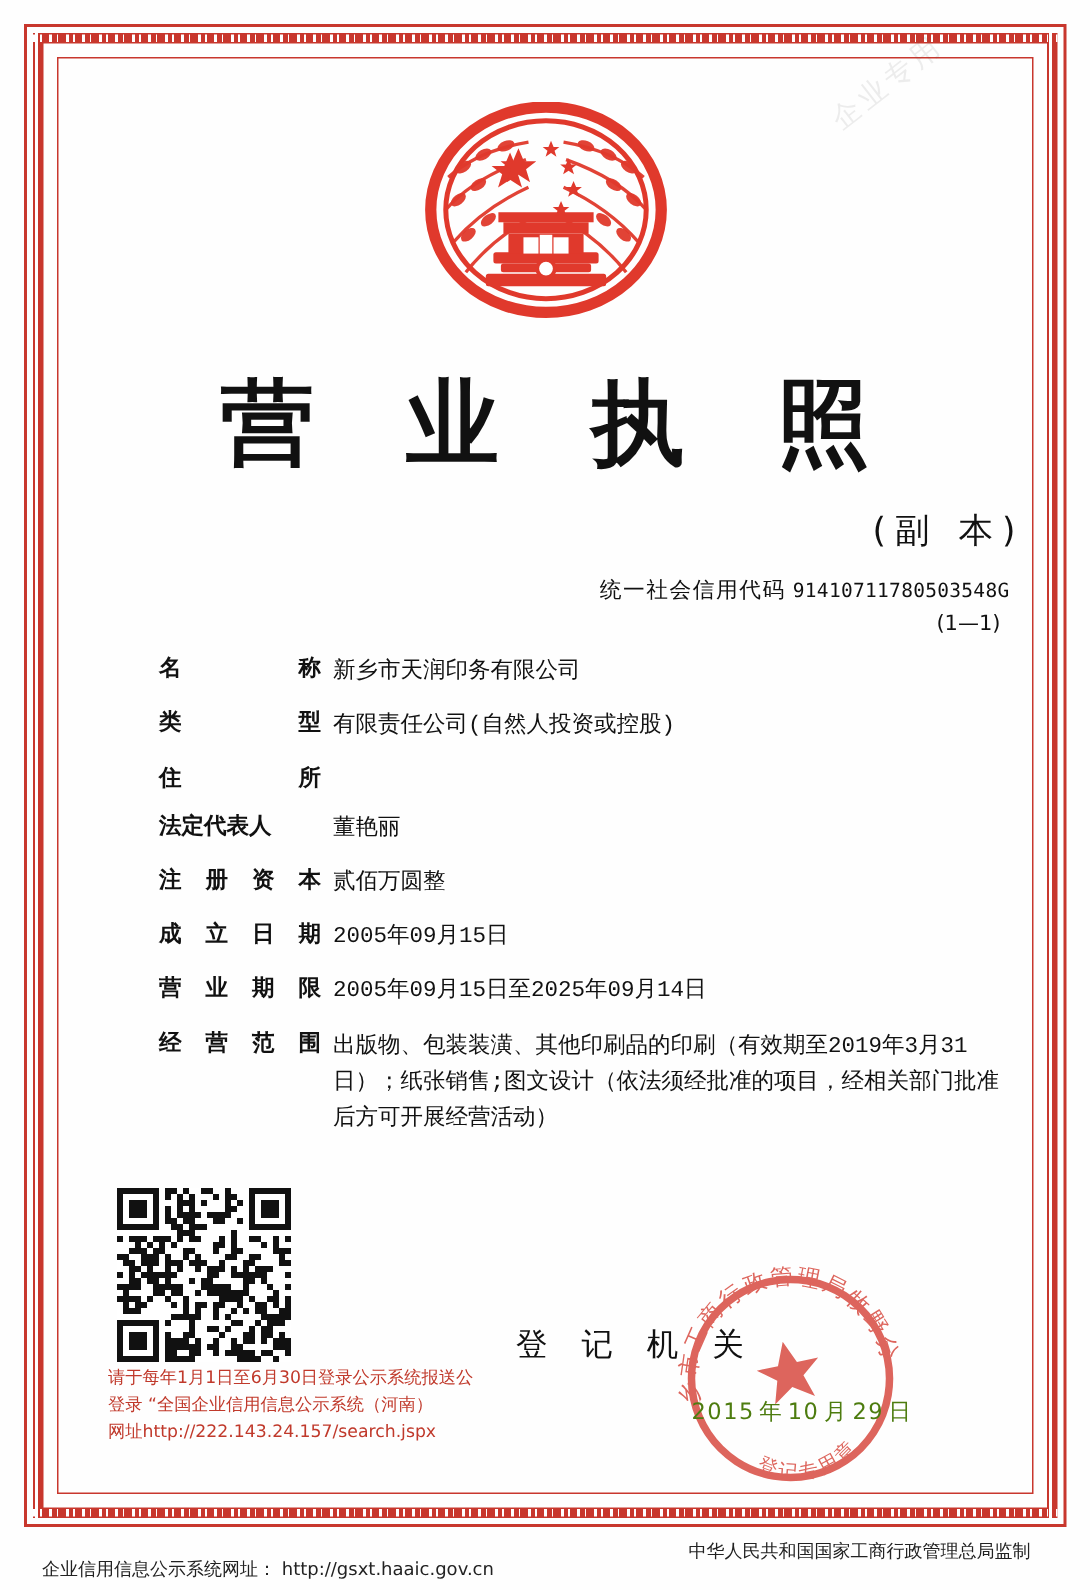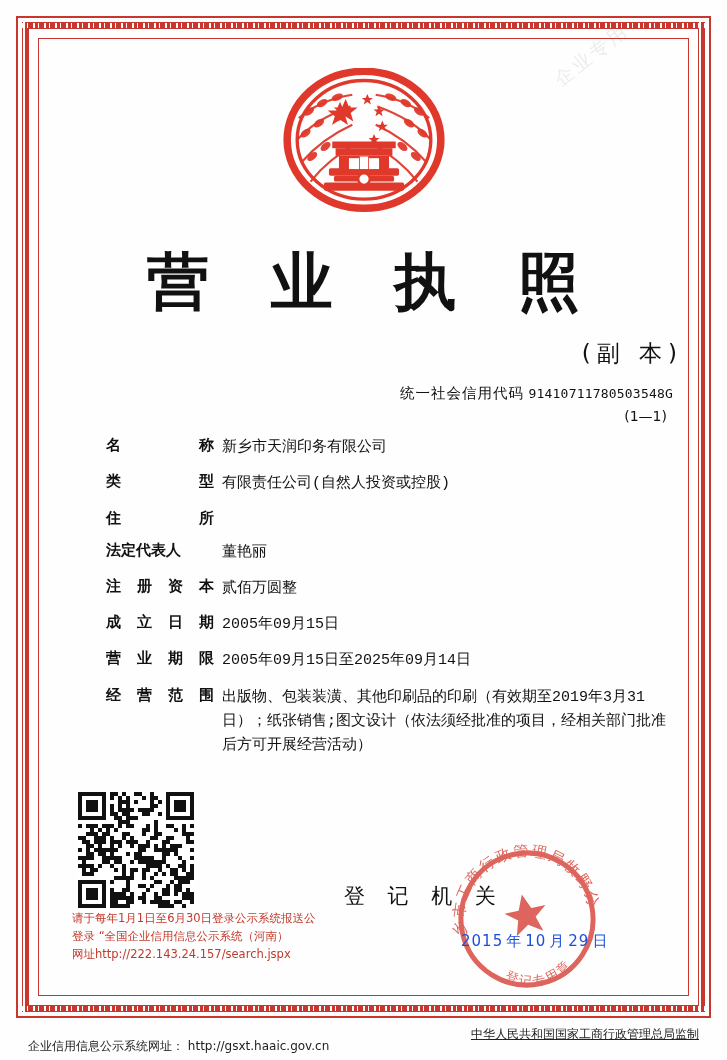--- a/index.html
+++ b/index.html
@@ -232,21 +232,21 @@
     font-size: 21px;
     letter-spacing: 5px;
     color: #111;
   }
   .issue-date {
     position: absolute;
     left: 414px;
     top: 888px;
     font-family: "DejaVu Sans", sans-serif;
     font-size: 15px;
-    color: #1d4ed8;
+    color: #4d7c0f;
     letter-spacing: 1px;
   }
   .issue-date span.num {
     font-family: "DejaVu Sans", sans-serif;
     padding: 0 3px;
   }
 
   
   .seal {
     position: absolute;
@@ -287,24 +287,23 @@
     color: #222;
   }
   .footer .left {
     position: absolute;
     left: 28px;
     top: 16px;
     white-space: nowrap;
   }
   .footer .right {
     position: absolute;
-    right: 28px;
+    right: 40px;
     top: 4px;
     white-space: nowrap;
-    text-decoration: underline;
   }
 </style>
 </head>
 <body>
 
 <div class="page">
 
   <div class="border-outer"></div>
   <div class="border-mid"></div>
   <div class="greek-pattern">

